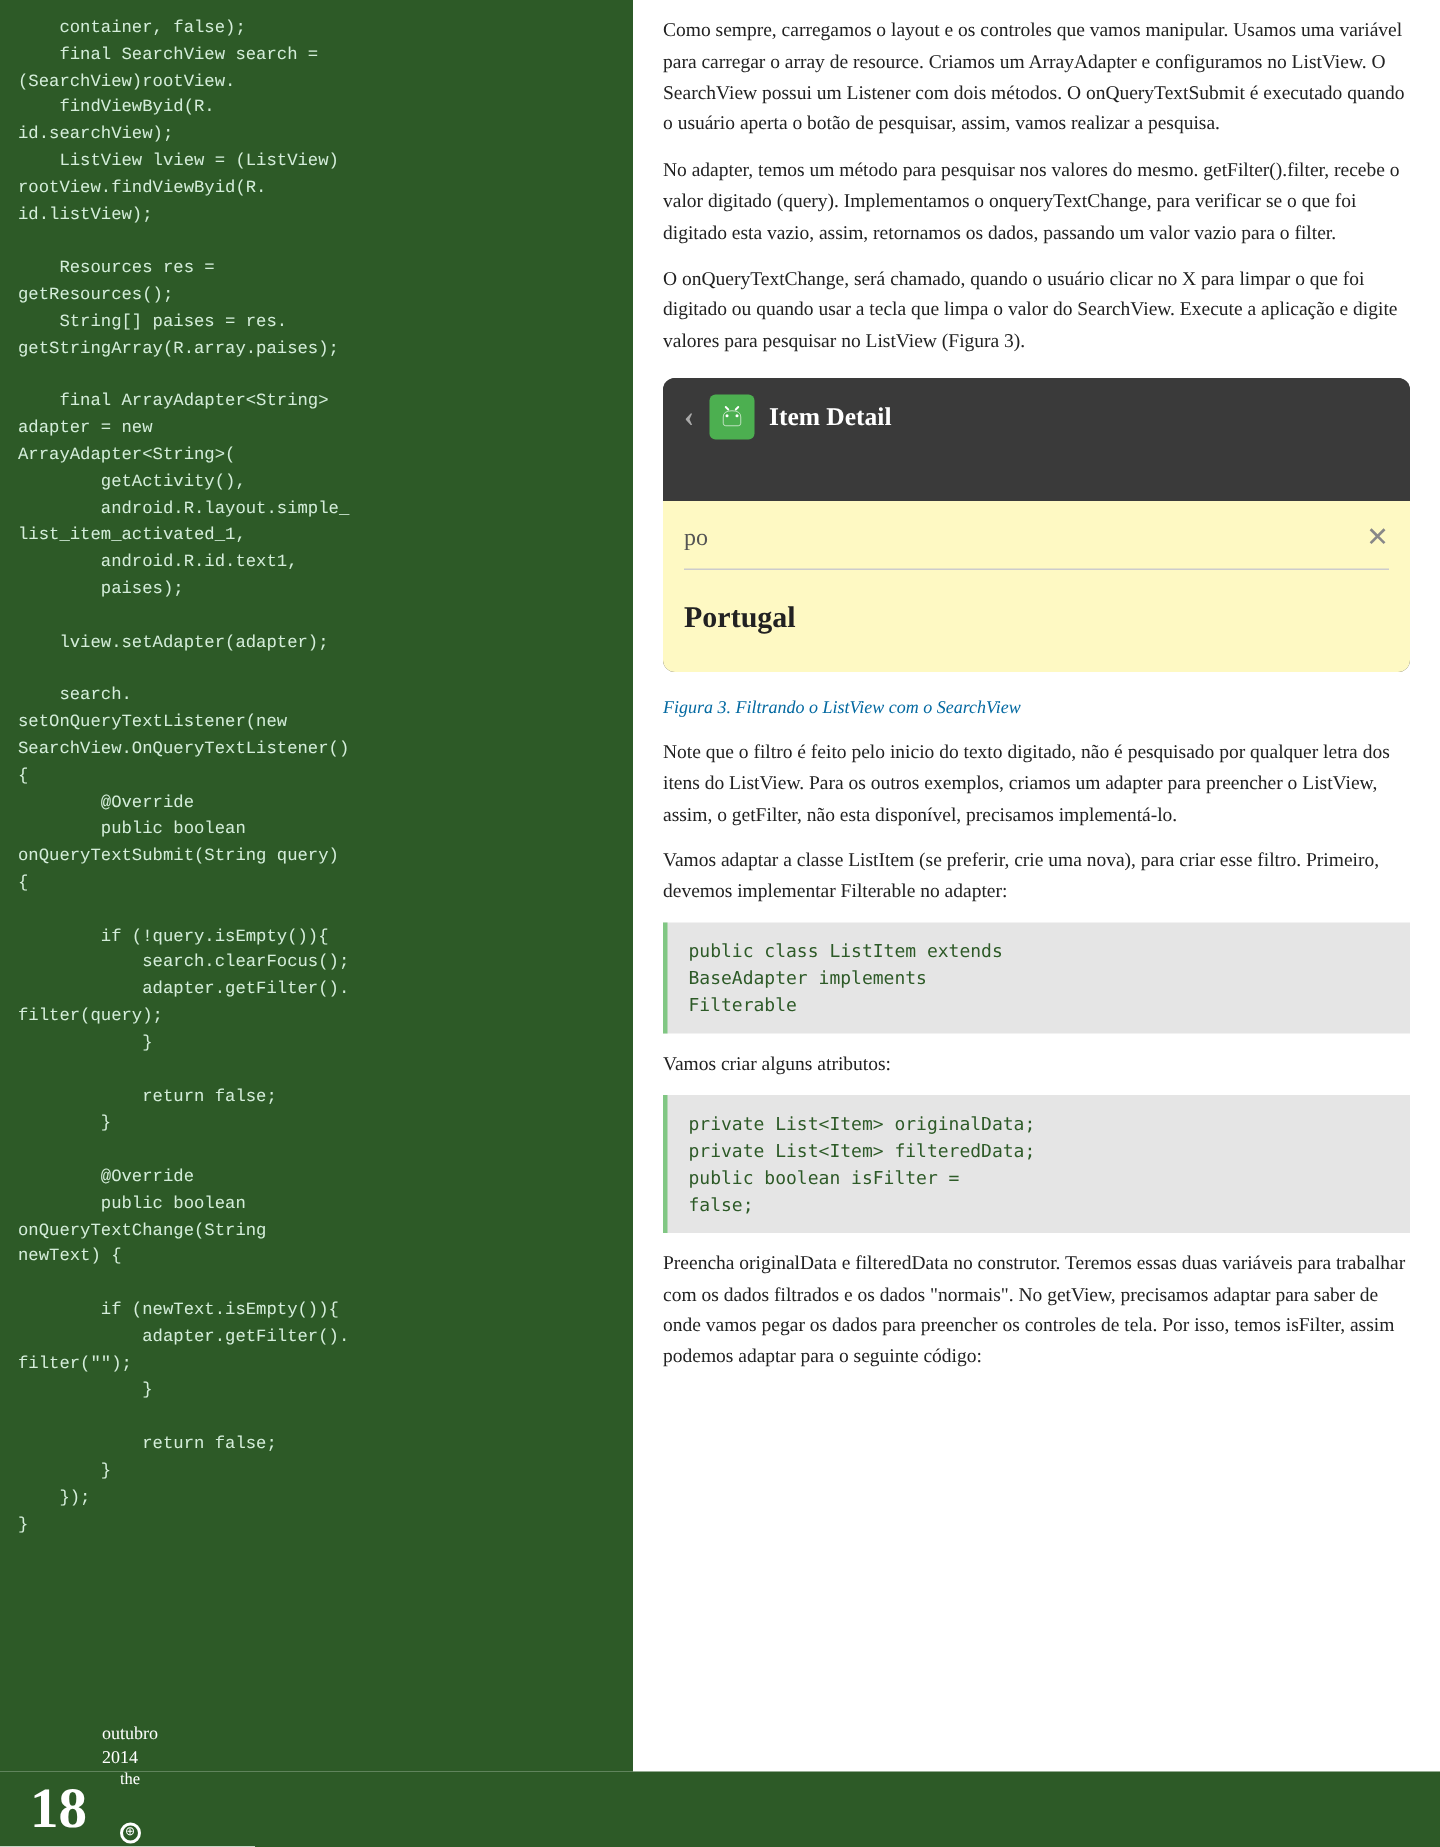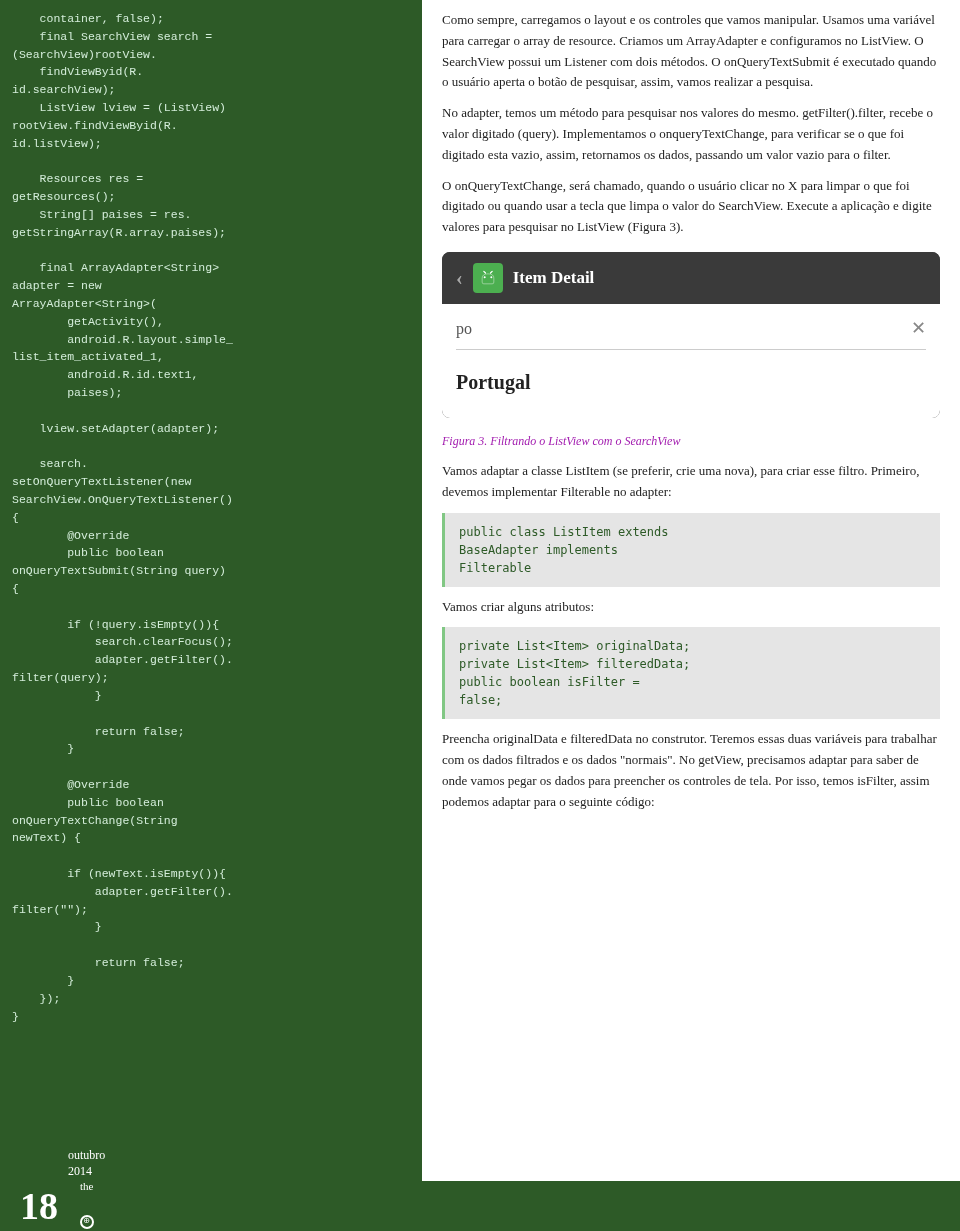--- a/index.html
+++ b/index.html
@@ -79,22 +79,23 @@
       align-items: center;
       justify-content: center;
     }
 
     .android-icon svg {
       width: 20px;
       height: 20px;
     }
 
     .android-content {
-      background: #ffffff;
+      background: #fef9c3;
       padding: 10px 14px 14px 14px;
+      margin-top: 30px;
     }
 
     .android-search-row {
       display: flex;
       align-items: center;
       border-bottom: 1px solid #ccc;
       padding-bottom: 6px;
       margin-bottom: 10px;
     }
 
@@ -115,21 +116,21 @@
       font-weight: bold;
       color: #222;
       padding: 6px 0;
       font-family: Liberation Serif, serif;
     }
 
     
     .figure-caption {
       font-style: italic;
       font-size: 12px;
-      color: #a21caf;
+      color: #0369a1;
       margin: 6px 0 10px 0;
     }
 
     
     .code-box {
       background: #e5e5e5;
       border-left: 3px solid #81c784;
       padding: 10px 14px;
       margin: 10px 0;
       font-family: 'Courier New', Courier, monospace;
@@ -271,20 +272,21 @@
         <div class="android-search-row">
           <span class="android-search-text">po</span>
           <span class="android-close-x">✕</span>
         </div>
         <div class="android-list-item">Portugal</div>
       </div>
     </div>
 
     <p class="figure-caption">Figura 3. Filtrando o ListView com o SearchView</p>
 
+    <p>Note que o filtro é feito pelo inicio do texto digitado, não é pesquisado por qualquer letra dos itens do ListView. Para os outros exemplos, criamos um adapter para preencher o ListView, assim, o getFilter, não esta disponível, precisamos implementá-lo.</p>
     <p>Vamos adaptar a classe ListItem (se preferir, crie uma nova), para criar esse filtro. Primeiro, devemos implementar Filterable no adapter:</p>
 
     <div class="code-box">
       <pre>public class ListItem extends
 BaseAdapter implements
 Filterable</pre>
     </div>
 
     <p>Vamos criar alguns atributos:</p>
 

